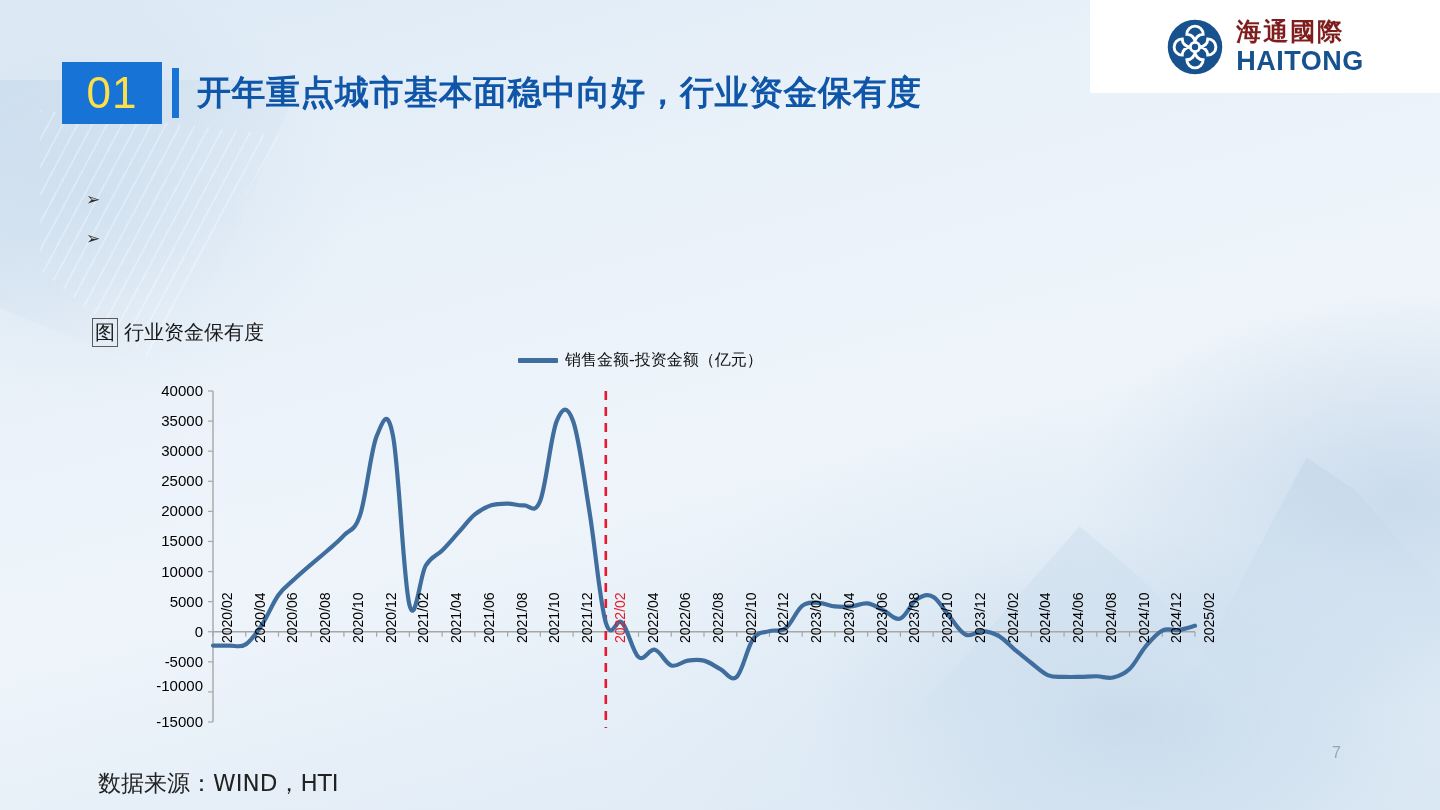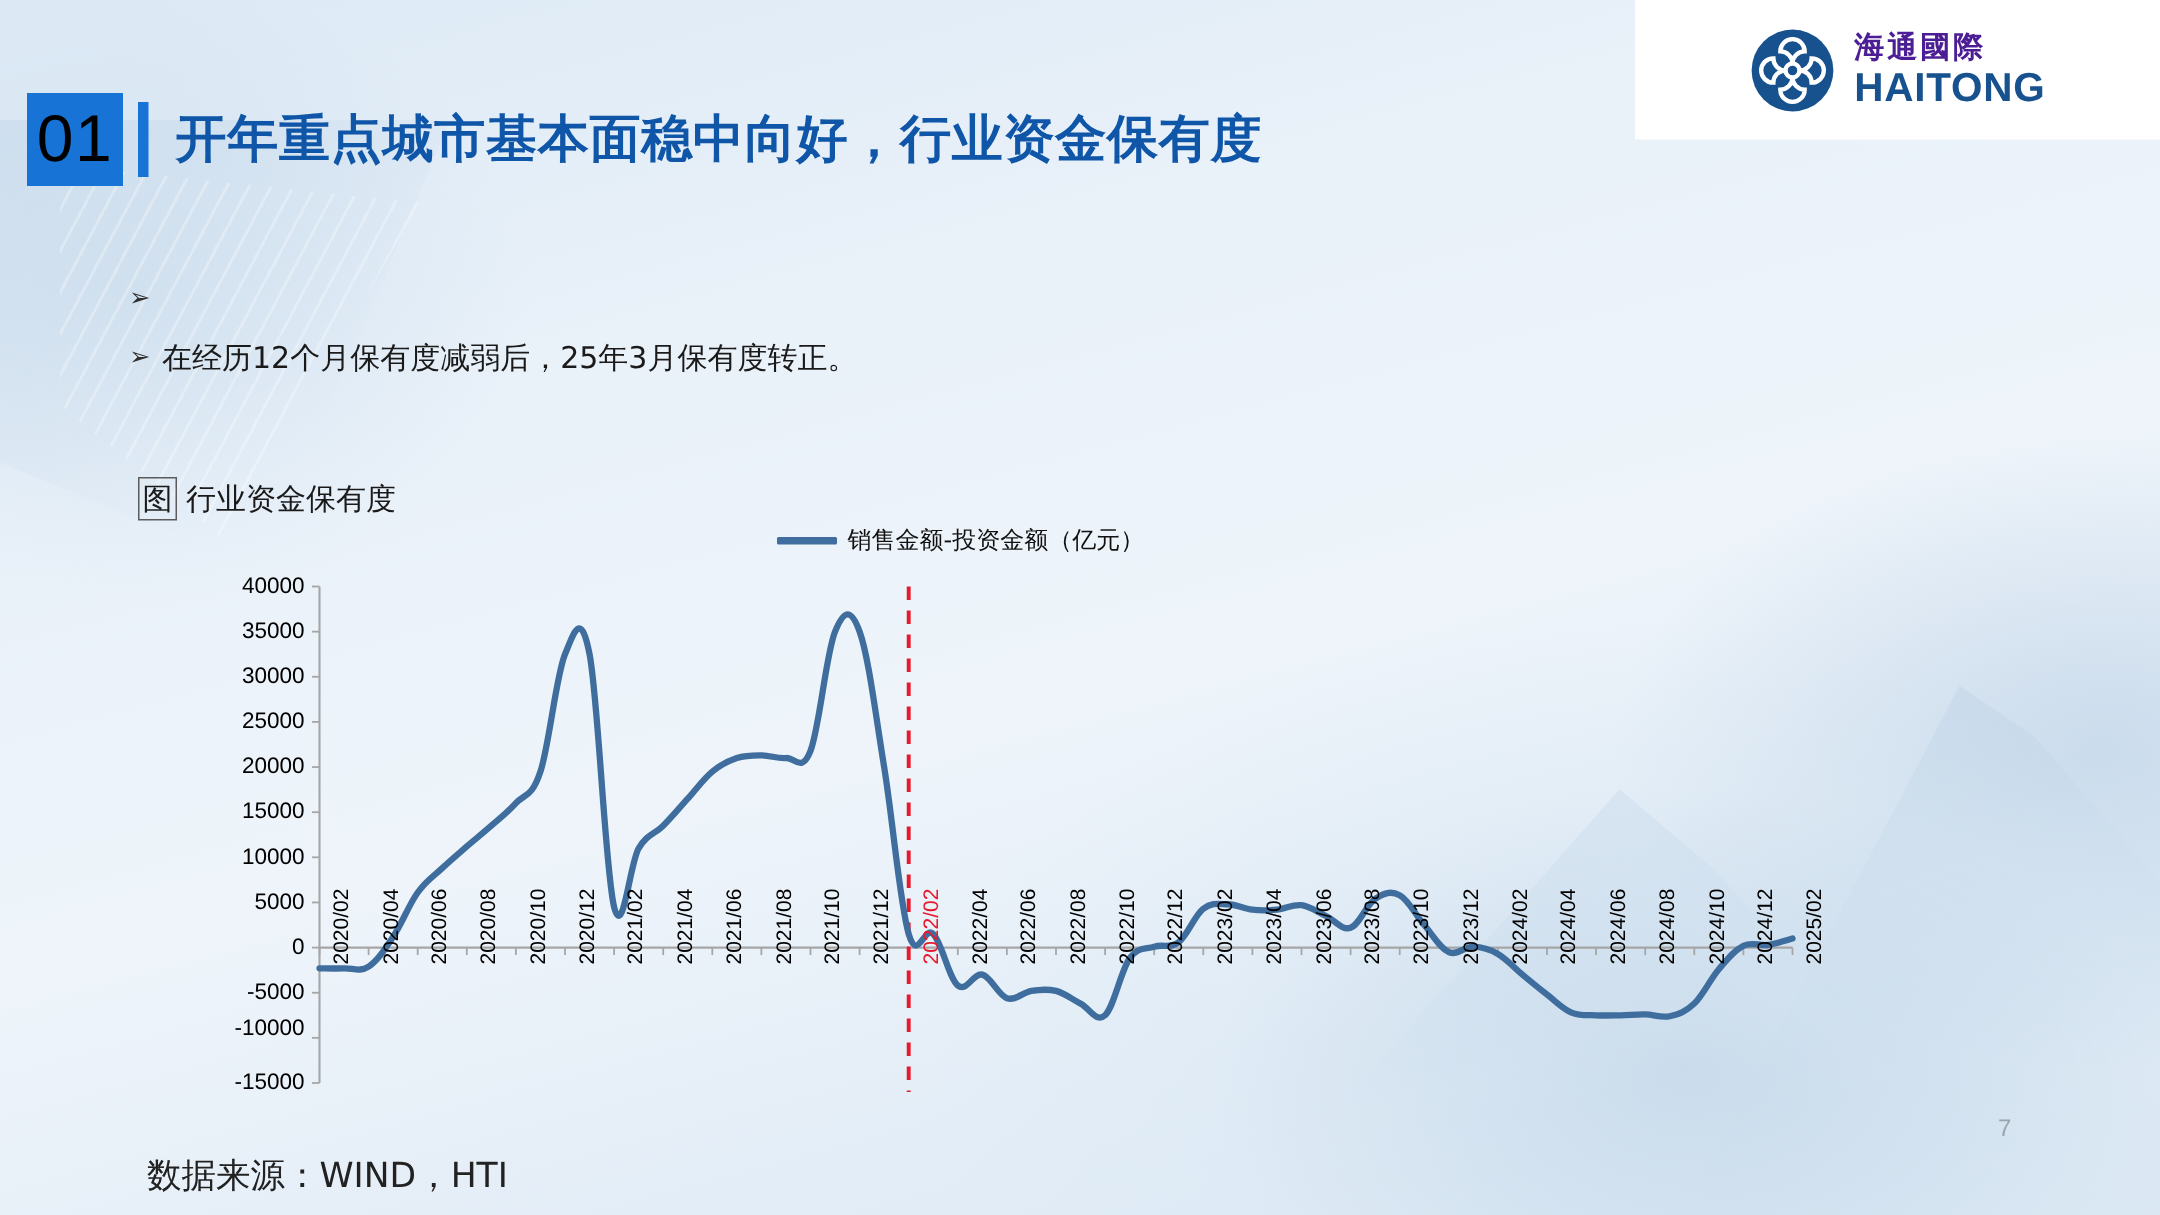--- a/index.html
+++ b/index.html
@@ -41,31 +41,32 @@
     opacity: .55;
   }
 
   
   #logo-box {
     position: absolute; left: 1090px; top: 0; width: 350px; height: 93px;
     background: #ffffff; display: flex; align-items: center; justify-content: center; gap: 12px;
   }
   #logo-mark { width: 58px; height: 58px; flex: 0 0 58px; }
   #logo-text { display: flex; flex-direction: column; line-height: 1; }
-  #logo-cn { font-size: 20px; letter-spacing: 2px; color: #4c1d95; font-weight: 700; font-family: "DejaVu Sans", sans-serif; }
+  #logo-cn { font-size: 25px; letter-spacing: 2px; color: #7f1d1d; font-weight: 700; font-family: "DejaVu Sans", sans-serif; }
   #logo-en { font-size: 27px; letter-spacing: .5px; color: #17528f; font-weight: 700; margin-top: 4px;
              font-family: "Liberation Sans", sans-serif; }
 
   
   #title-row { position: absolute; left: 18px; top: 62px; display: flex; align-items: center; }
   #section-num {
-    width: 64px; height: 62px; background: #1773d6; color: #000000;
+    width: 100px; height: 62px; background: #1773d6; color: #fde047;
     display: flex; align-items: center; justify-content: center;
     font-size: 44px; font-weight: 400; letter-spacing: 1px;
     font-family: "Liberation Sans", sans-serif;
+    margin-left: 44px;
   }
   #title-bar { width: 7px; height: 50px; background: #1773d6; margin-left: 10px; }
   #slide-title {
     margin-left: 18px; font-size: 34px; font-weight: 700; color: #0f56a8;
     font-family: "DejaVu Sans", sans-serif; letter-spacing: .5px; white-space: nowrap;
   }
 
   
   #bullets { position: absolute; left: 86px; top: 186px; width: 900px; }
   .bullet { display: flex; align-items: flex-start; margin-bottom: 13px; }
@@ -148,21 +149,20 @@
     <div id="title-bar"></div>
     <div id="slide-title">开年重点城市基本面稳中向好，行业资金保有度</div>
   </div>
 
   <div id="bullets">
     <div class="bullet">
       <span class="bullet-mark">➢</span>
     </div>
     <div class="bullet">
       <span class="bullet-mark">➢</span>
-      <span class="bullet-text">在经历12个月保有度减弱后，25年3月保有度转正。</span>
     </div>
   </div>
 
   <div id="chart-title"><span class="box">图</span><span>行业资金保有度</span></div>
 
   <div id="legend">
     <div id="legend-swatch"></div>
     <div id="legend-label">销售金额-投资金额（亿元）</div>
   </div>
 

